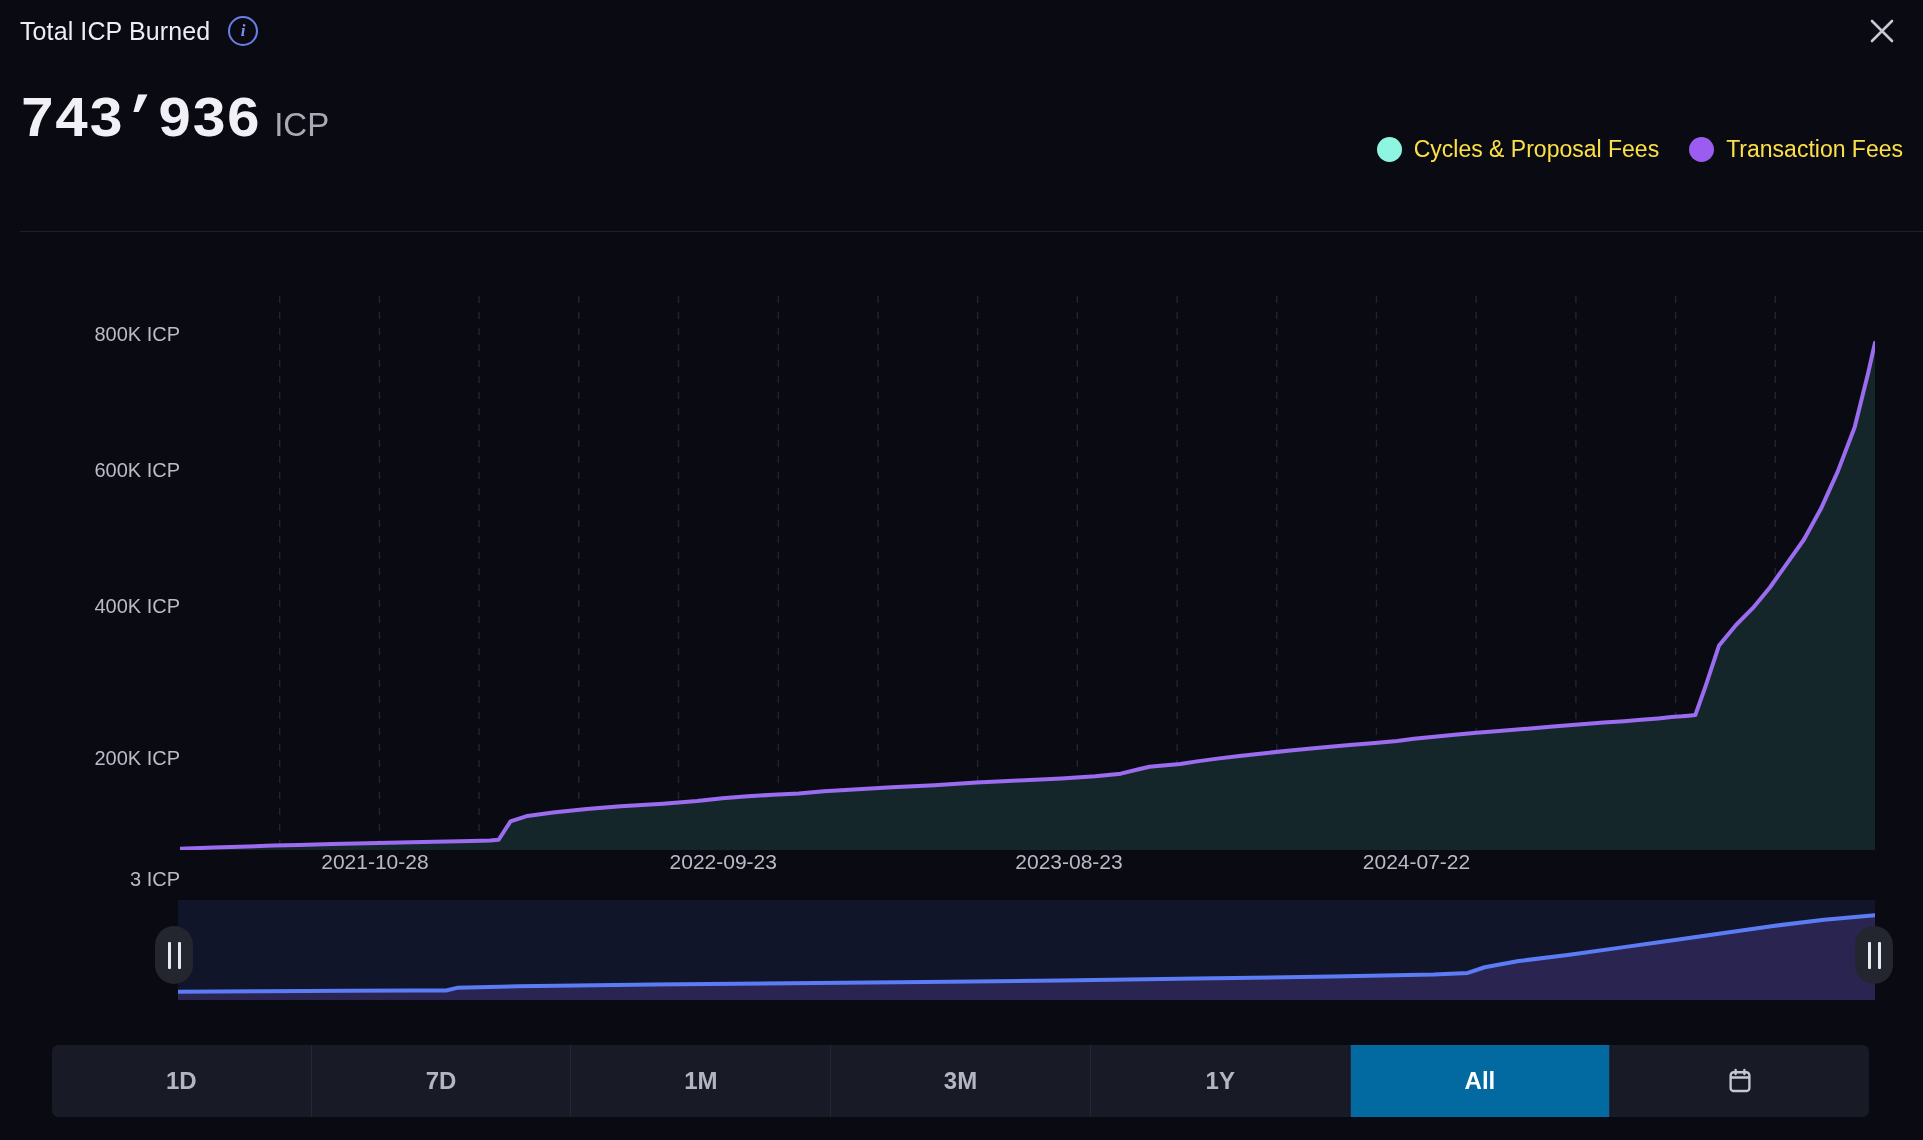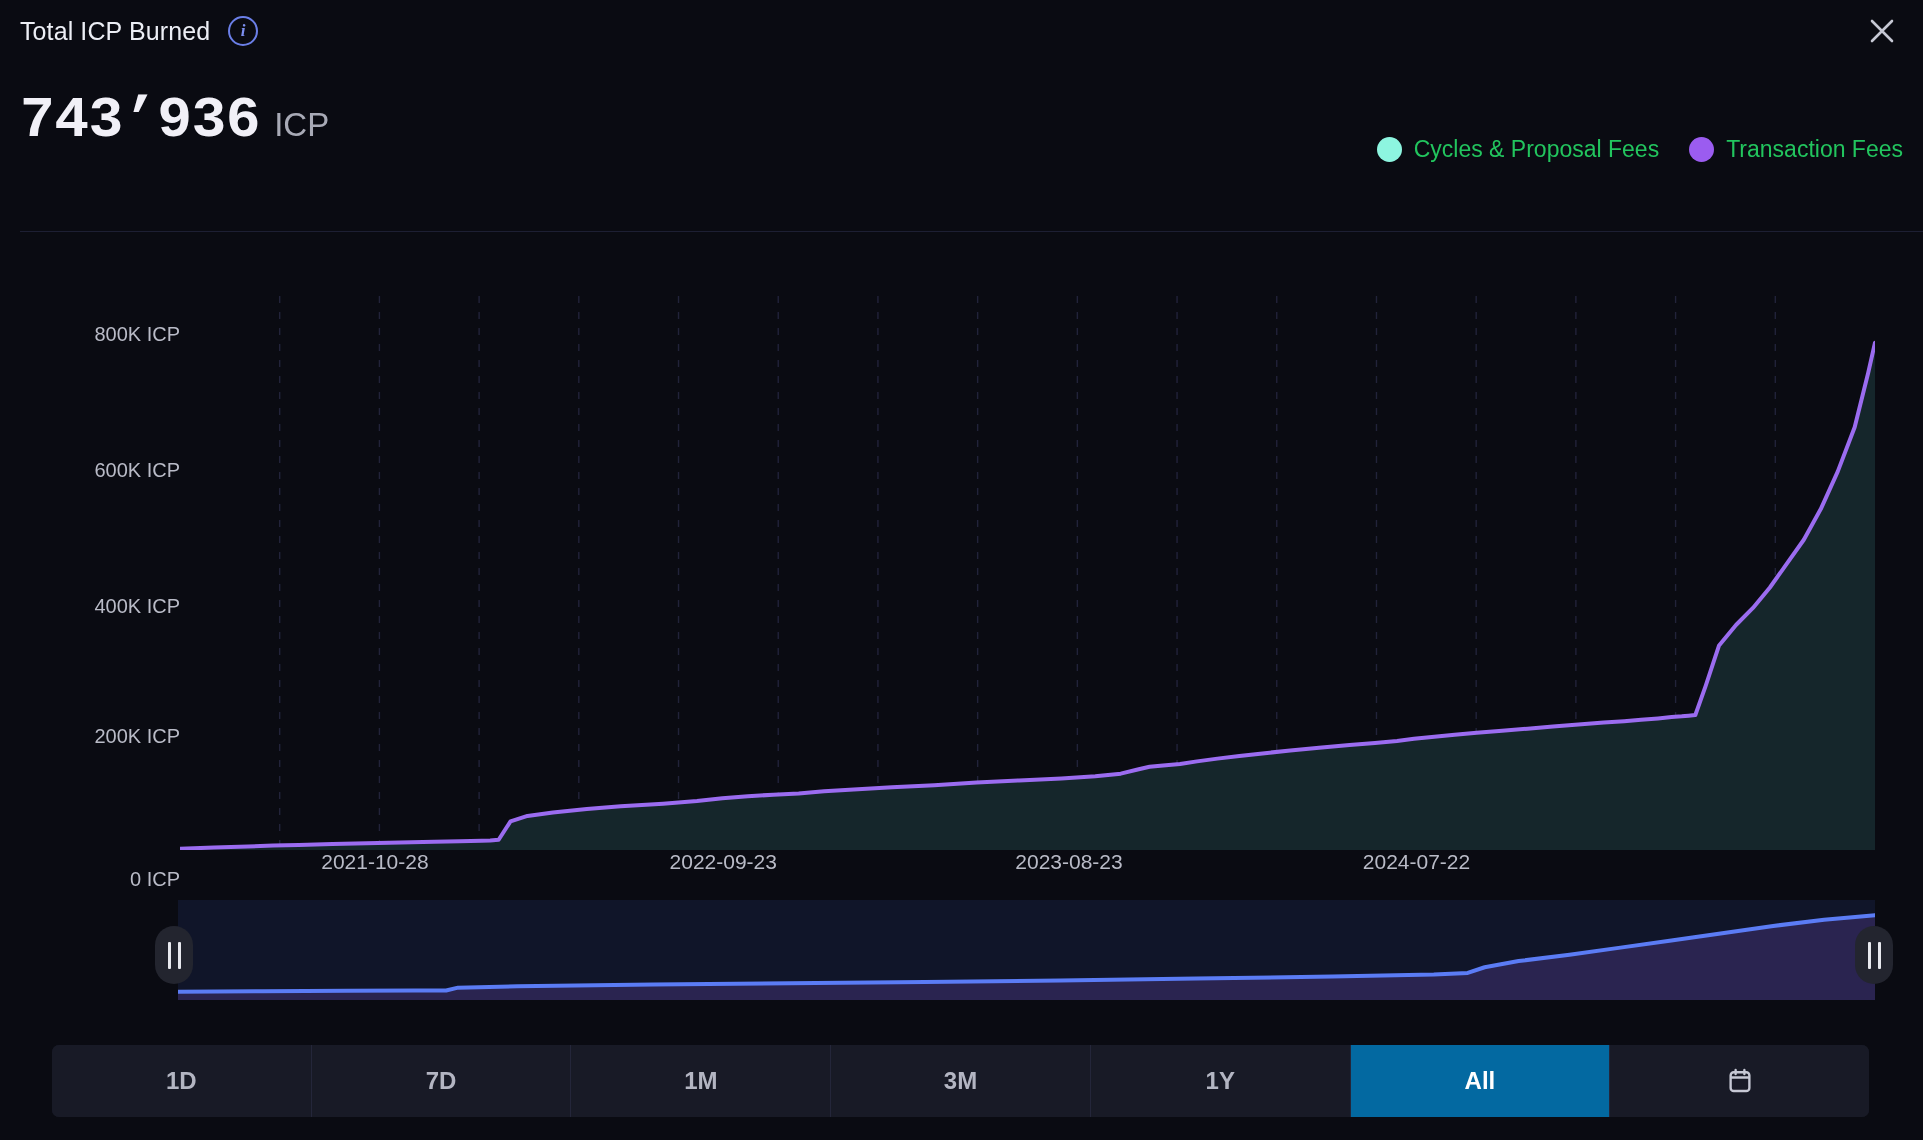--- a/index.html
+++ b/index.html
@@ -93,21 +93,21 @@
     gap: 12px;
     cursor: pointer;
   }
   .legend-dot {
     width: 25px; height: 25px;
     border-radius: 50%;
     flex: none;
   }
   .legend-label {
     font-size: 23px;
-    color: #22c55e;
+    color: #fde047;
     white-space: nowrap;
   }
 
   
   .divider {
     position: absolute;
     left: 20px; top: 231px;
     width: 1903px; height: 1px;
     background: #1d1f33;
   }
@@ -253,22 +253,22 @@
     </div>
   </div>
 
   <div class="divider"></div>
 
   <div class="chart-wrap">
     <div class="y-labels" id="y-labels">
         <div class="y-label" style="top: 54.5455px;">800K ICP</div>
         <div class="y-label" style="top: 190.909px;">600K ICP</div>
         <div class="y-label" style="top: 327.273px;">400K ICP</div>
-        <div class="y-label" style="top: 457px;">200K ICP</div>
-        <div class="y-label" style="top: 600px;">0 ICP</div>
+        <div class="y-label" style="top: 479px;">200K ICP</div>
+        <div class="y-label" style="top: 600px;">3 ICP</div>
       </div>
     <div class="plot">
       <svg id="plot-svg" width="1695" height="600" viewBox="0 0 1695 600" preserveAspectRatio="none">
           <line x1="99.70588235294117" x2="99.70588235294117" y1="46" y2="600" stroke="#22233a" stroke-width="1.4" stroke-dasharray="7 9"></line>
           <line x1="199.41176470588235" x2="199.41176470588235" y1="46" y2="600" stroke="#22233a" stroke-width="1.4" stroke-dasharray="7 9"></line>
           <line x1="299.11764705882354" x2="299.11764705882354" y1="46" y2="600" stroke="#22233a" stroke-width="1.4" stroke-dasharray="7 9"></line>
           <line x1="398.8235294117647" x2="398.8235294117647" y1="46" y2="600" stroke="#22233a" stroke-width="1.4" stroke-dasharray="7 9"></line>
           <line x1="498.5294117647059" x2="498.5294117647059" y1="46" y2="600" stroke="#22233a" stroke-width="1.4" stroke-dasharray="7 9"></line>
           <line x1="598.2352941176471" x2="598.2352941176471" y1="46" y2="600" stroke="#22233a" stroke-width="1.4" stroke-dasharray="7 9"></line>
           <line x1="697.9411764705882" x2="697.9411764705882" y1="46" y2="600" stroke="#22233a" stroke-width="1.4" stroke-dasharray="7 9"></line>

